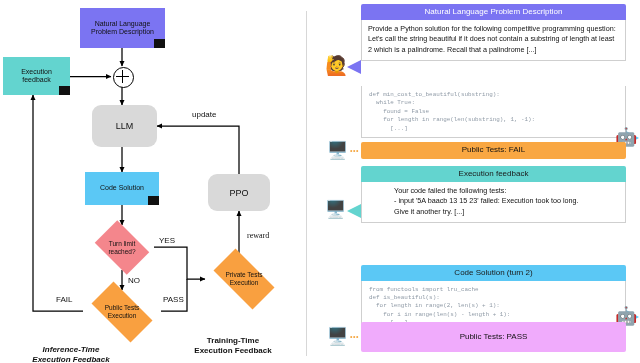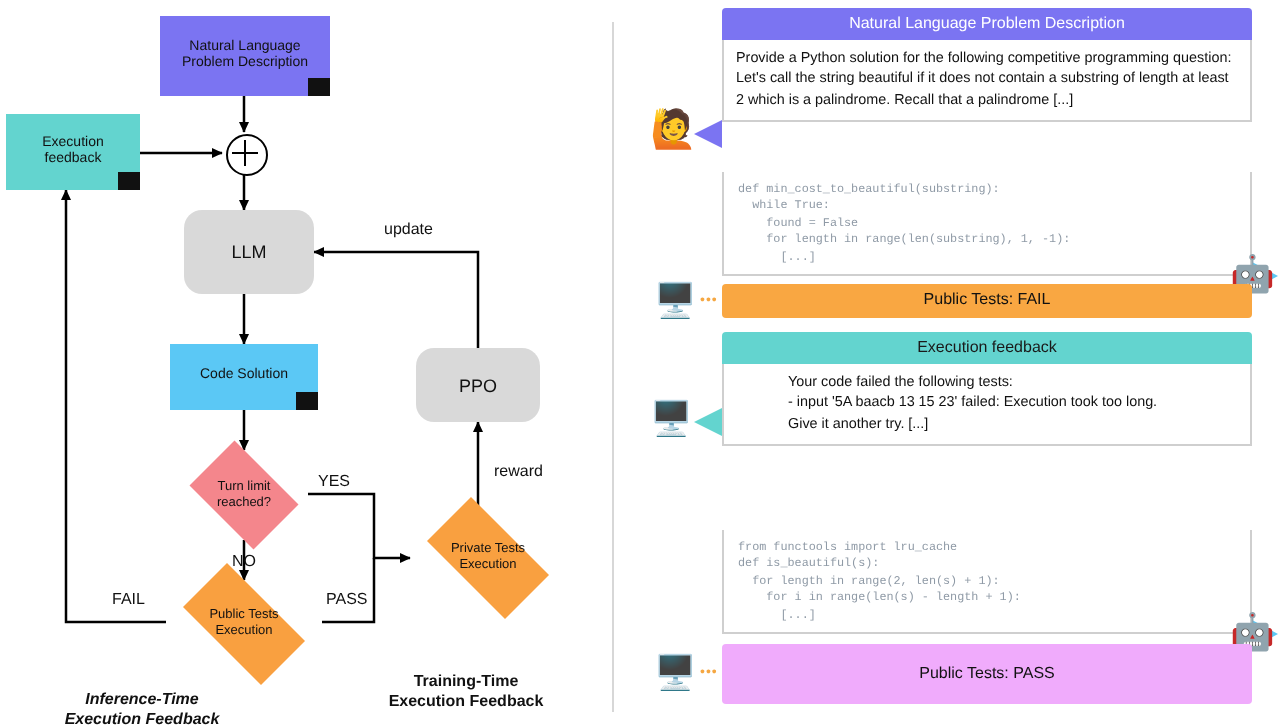--- a/index.html
+++ b/index.html
@@ -180,23 +180,23 @@
 Execution</span>
   </div>
 
   <div class="diamond" style="left:205px;top:257px;width:78px;height:44px;">
     <span class="dshape" style="background:#f9a040;"></span>
     <span class="dlabel" style="white-space:pre-line;">Private Tests
 Execution</span>
   </div>
 
   <div class="edge-label" style="left:192px;top:110px;">update</div>
-  <div class="edge-label" style="left:247px;top:231px;">reward</div>
+  <div class="edge-label" style="left:247px;top:231px;font-family:Liberation Serif, serif;">reward</div>
   <div class="edge-label" style="left:159px;top:236px;">YES</div>
-  <div class="edge-label" style="left:116px;top:276px;text-align:center;">NO</div>
+  <div class="edge-label" style="left:128px;top:276px;text-align:center;">NO</div>
   <div class="edge-label" style="left:56px;top:295px;">FAIL</div>
   <div class="edge-label" style="left:163px;top:295px;">PASS</div>
 
   <div class="caption" style="left:6px;top:345px;width:130px;font-style:italic;">Inference-Time
 Execution Feedback</div>
   <div class="caption" style="left:168px;top:336px;width:130px;">Training-Time
 Execution Feedback</div>
 
   <div class="divider"></div>
 
@@ -226,20 +226,21 @@
   <div class="bubble" style="left:361px;top:166px;width:265px;">
     <div class="bubble-head" style="background:#63d4cf;color:#1a1a1a;border-radius:2px 2px 0 0;">Execution feedback</div>
     <div class="bubble-body" style="white-space:pre-line;padding-left:32px;">Your code failed the following tests:
 - input '5A baacb 13 15 23' failed: Execution took too long.
 Give it another try. [...]</div>
   </div>
   <div class="tail" style="left:347px;top:204px;border-top:7px solid transparent;border-bottom:7px solid transparent;border-right:14px solid #63d4cf;"></div>
   <div class="emoji" style="left:325px;top:201px;font-size:17px;">🖥️</div>
 
   <div class="bubble" style="left:361px;top:265px;width:265px;">
+    <div class="bubble-head" style="background:#5bc8f5;color:#1a1a1a;border-radius:2px 2px 0 0;">Code Solution (turn 2)</div>
     <div class="bubble-body code">from functools import lru_cache
 def is_beautiful(s):
   for length in range(2, len(s) + 1):
     for i in range(len(s) - length + 1):
       [...]</div>
   </div>
   <div class="tail" style="left:626px;top:310px;border-top:7px solid transparent;border-bottom:7px solid transparent;border-left:13px solid #5bc8f5;"></div>
   <div class="emoji" style="left:615px;top:307px;font-size:18px;">🤖</div>
 
   <div class="bubble flat" style="left:361px;top:322px;width:265px;height:30px;background:#f0abfc;">

